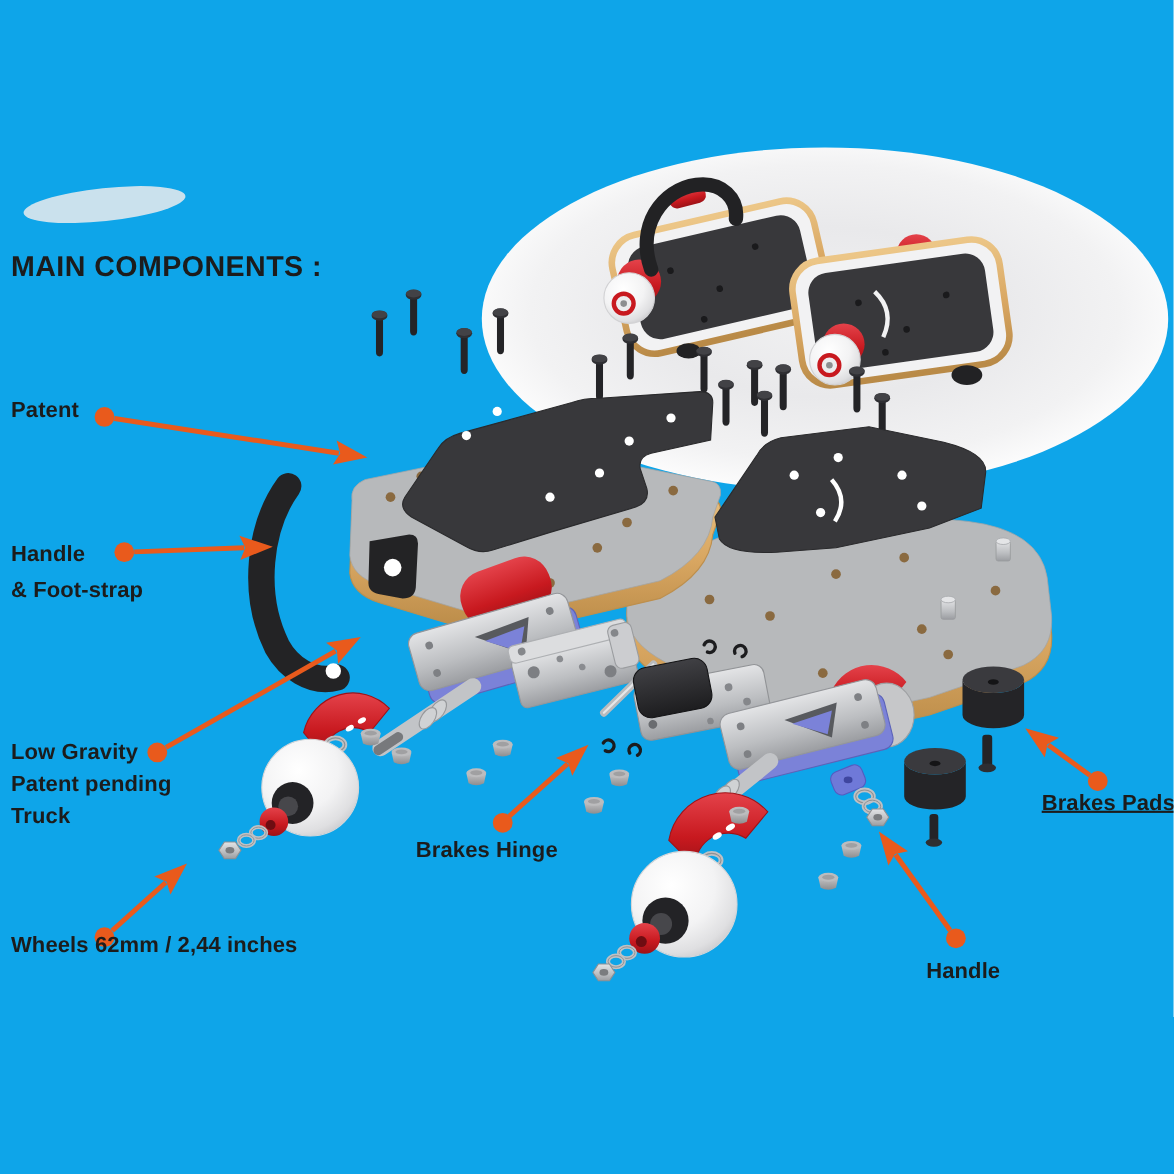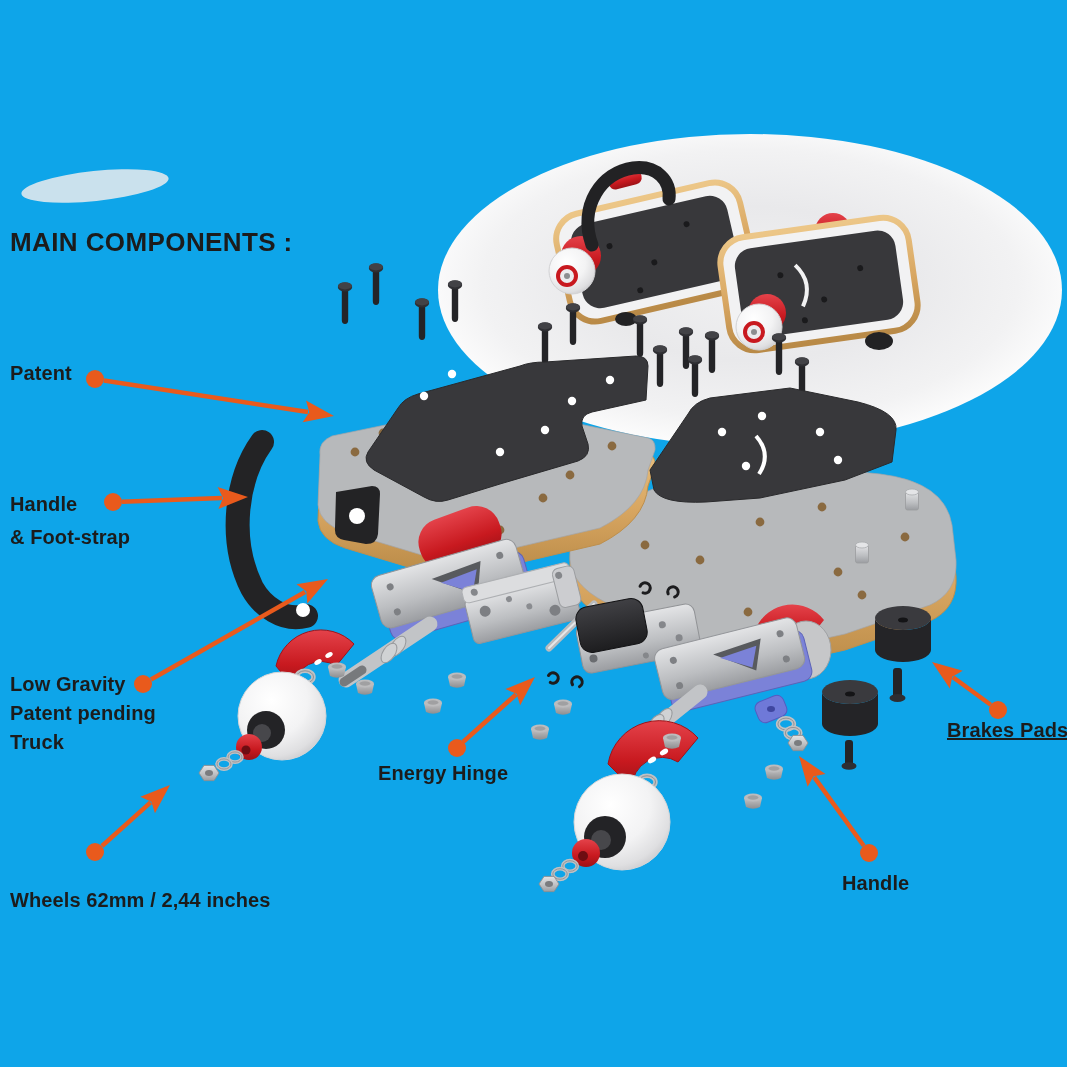--- a/index.html
+++ b/index.html
@@ -372,21 +372,21 @@
   <div>Low Gravity</div>
   <div>Patent pending</div>
   <div>Truck</div>
 </div>
 
 <div class="label label-part multiline wide" style="left:10px;top:488px;">
   <div>Handle</div>
   <div>&amp; Foot-strap</div>
 </div>
 
-<div class="label label-part" style="left:378px;top:762px;">Energy Hinge</div>
-
-<div class="label label-part" style="left:10px;top:889px;">Wheels 62mm / 2,44 inches</div>
+<div class="label label-part" style="left:378px;top:762px;">Brakes Hinge</div>
+
+<div class="label label-part" style="left:10px;top:848px;">Wheels 62mm / 2,44 inches</div>
 
 <div class="label label-part" style="left:947px;top:719px;text-decoration:underline;">Brakes Pads</div>
 
 <div class="label label-part" style="left:842px;top:872px;">Handle</div>
 
 </div>
 
 </body></html>

